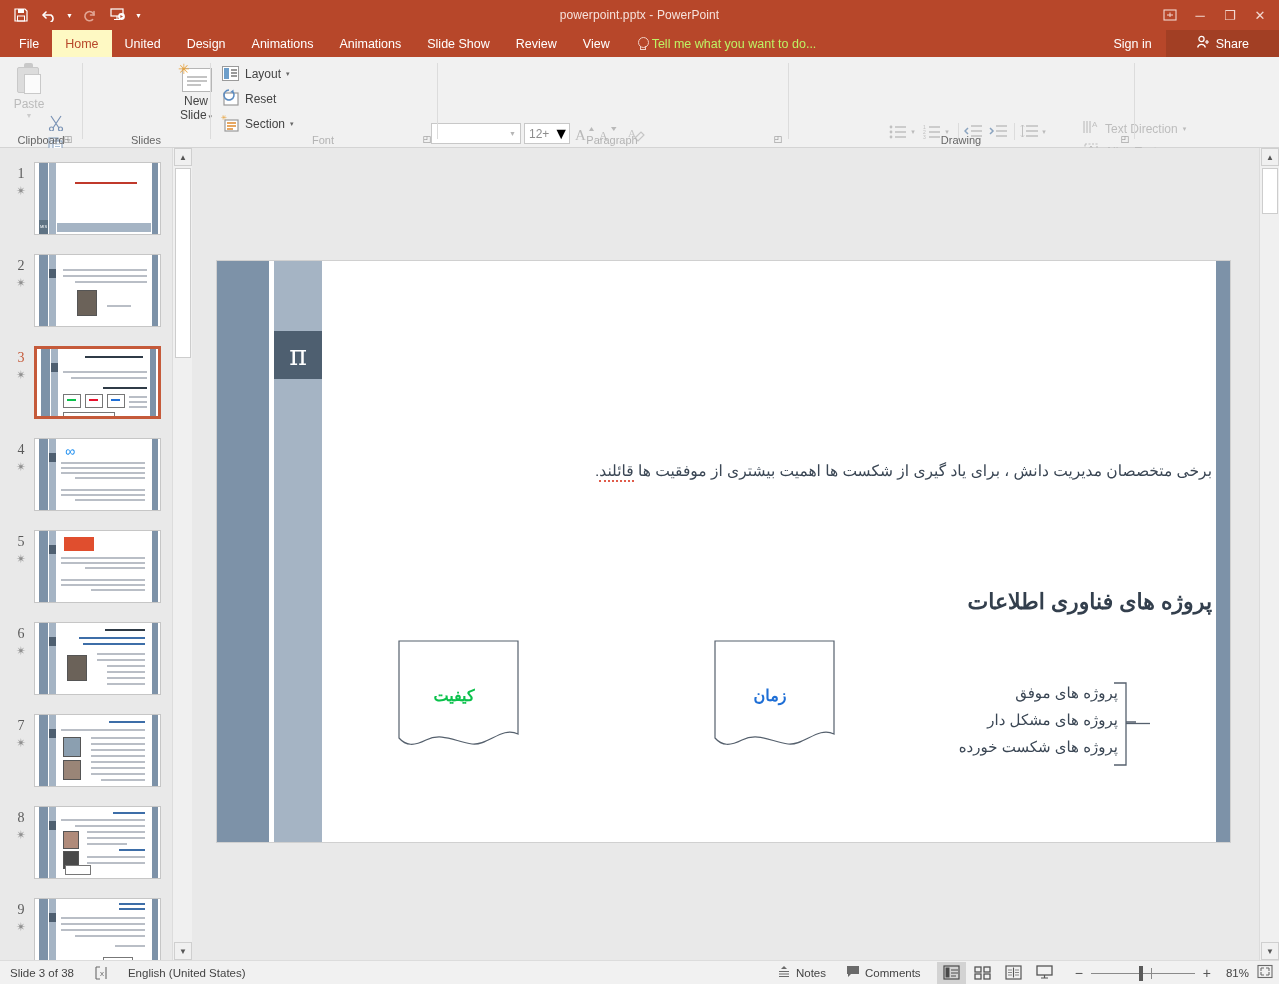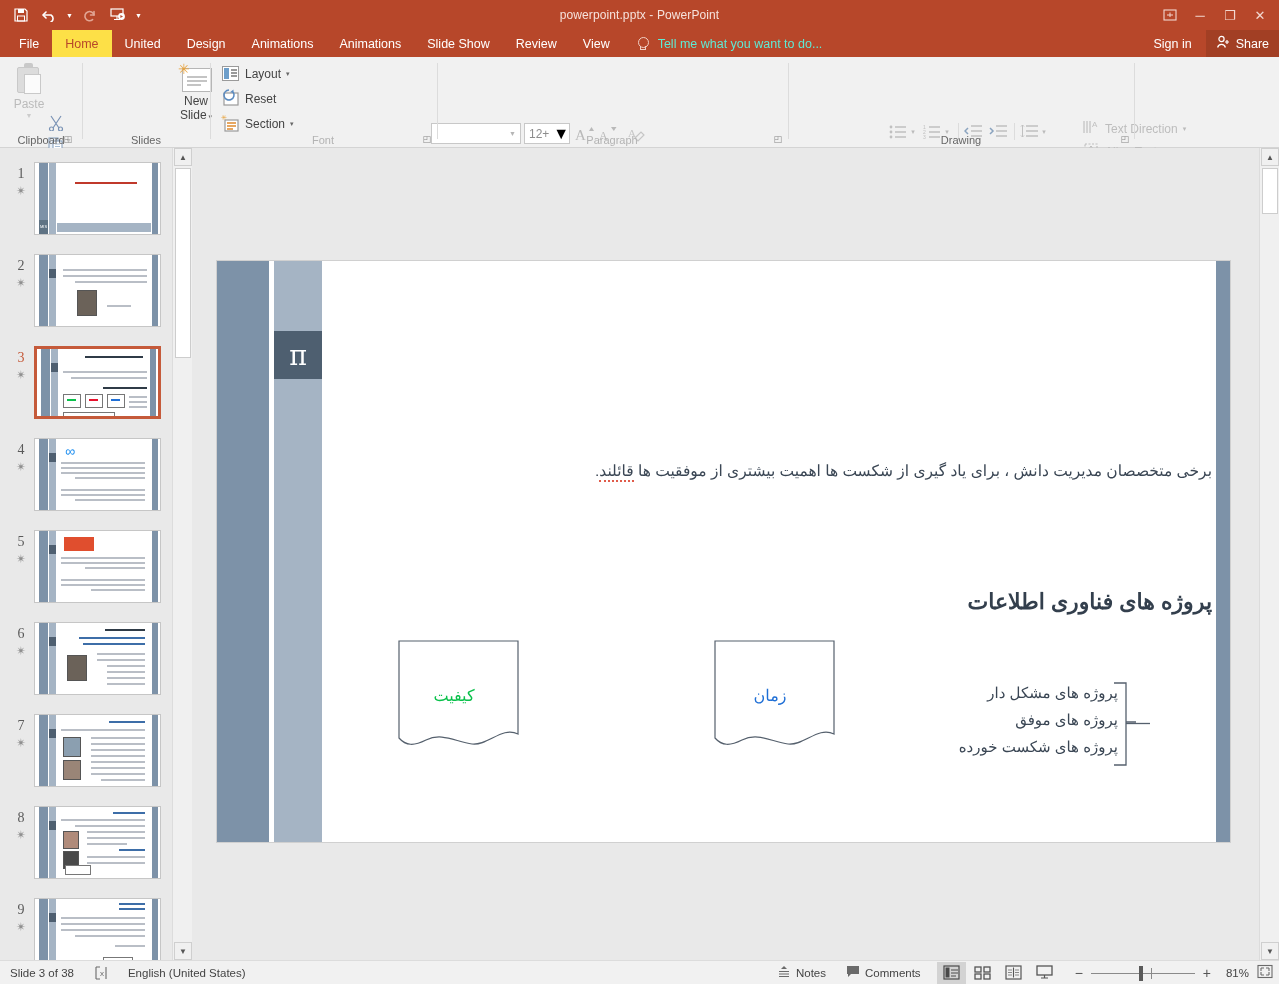--- a/index.html
+++ b/index.html
@@ -38,38 +38,38 @@
   
   .tabsrow {
     position: absolute; left: 0; top: 30px; width: 1279px; height: 27px;
     background: #b7472a;
   }
   .tabs { display: flex; align-items: stretch; height: 27px; padding-left: 6px; }
   .tab {
     padding: 0 13px; display: flex; align-items: center;
     color: #ffffff; font-size: 12.5px; white-space: nowrap;
   }
-  .tab.active { background: #fde047; color: #b7472a; }
+  .tab.active { background: #fef9c3; color: #b7472a; }
   .tellme {
-    display: flex; align-items: center; gap: 10px; padding: 0 10px 0 14px;
-    color: #5eead4; font-size: 12.5px; white-space: nowrap;
+    display: flex; align-items: center; gap: 4px; padding: 0 10px 0 14px;
+    color: #bef264; font-size: 12.5px; white-space: nowrap;
   }
   .bulb { width: 11px; height: 14px; position: relative; display: inline-block; }
   .bulb:before {
     content: ""; position: absolute; left: 1px; top: 0; width: 9px; height: 9px;
     border: 1.3px solid #f0cfc5; border-radius: 50%;
   }
   .bulb:after {
     content: ""; position: absolute; left: 3.5px; top: 9.5px; width: 4px; height: 3px;
     border: 1.3px solid #f0cfc5; border-top: none;
   }
   .signin-wrap { position: absolute; right: 0; top: 0; height: 27px; display: flex; align-items: stretch; }
   .signin { display: flex; align-items: center; padding: 0 14px; color: #ffffff; font-size: 12.5px; }
   .sharebtn {
-    display: flex; align-items: center; gap: 6px; padding: 0 10px;
+    display: flex; align-items: center; gap: 6px; padding: 0 30px;
     background: #a23f24; color: #ffffff; font-size: 12.5px;
   }
 
   
   .ribbon {
     position: absolute; left: 0; top: 57px; width: 1279px; height: 91px;
     background: #f1f1f1; border-bottom: 1px solid #d4d4d4;
   }
   .group { position: absolute; top: 0; height: 91px; }
   .group-label {
@@ -233,21 +233,21 @@
   .sl-section {
     position: absolute; right: 18px; top: 328px; width: 600px; text-align: right;
     direction: rtl; color: #333f4d; font-size: 22px; font-weight: bold;
   }
 
   .wavebox { position: absolute; width: 121px; height: 110px; }
   .wavebox svg { position: absolute; left: 0; top: 0; }
   .wavebox span {
     position: absolute; left: 0; top: 0; width: 112px; height: 110px;
     display: flex; align-items: center; justify-content: center;
-    font-size: 16px; font-weight: normal; direction: rtl;
+    font-size: 16px; font-weight: bold; direction: rtl;
   }
 
   .bracket-list {
     position: absolute; right: 112px; top: 418px; width: 230px;
     text-align: right; direction: rtl; color: #3a4654; font-size: 15px; line-height: 27px;
   }
   .brace { position: absolute; right: 78px; top: 420px; }
 
   .vscroll {
     position: absolute; right: 0; top: 148px; width: 20px; height: 812px;
@@ -854,22 +854,22 @@
       <span style="color:#1f6fd6;">زمان</span>
     </div>
     <div class="wavebox" style="left:181px; top:379px;">
       <svg width="121" height="110" viewBox="0 0 121 110">
         <path d="M1 1 H120 V94 C104 86, 90 106, 74 104 C58 102, 44 92, 28 100 C16 106, 8 106, 1 98 Z" fill="#ffffff" stroke="#55606d" stroke-width="1.2"></path>
       </svg>
       <span style="color:#0ac14b;">کیفیت</span>
     </div>
 
     <div class="bracket-list">
+      <div>پروژه های موفق</div>
       <div>پروژه های مشکل دار</div>
-      <div>پروژه های موفق</div>
       <div>پروژه های شکست خورده</div>
     </div>
     <div class="brace">
       <svg width="40" height="86" viewBox="0 0 40 86">
         <path d="M2 2 H14 V41 H24 H14 V84 H2" fill="none" stroke="#55606d" stroke-width="1.3"></path>
         <path d="M14 42.5 H38" stroke="#55606d" stroke-width="1.3"></path>
       </svg>
     </div>
 
   </div>

